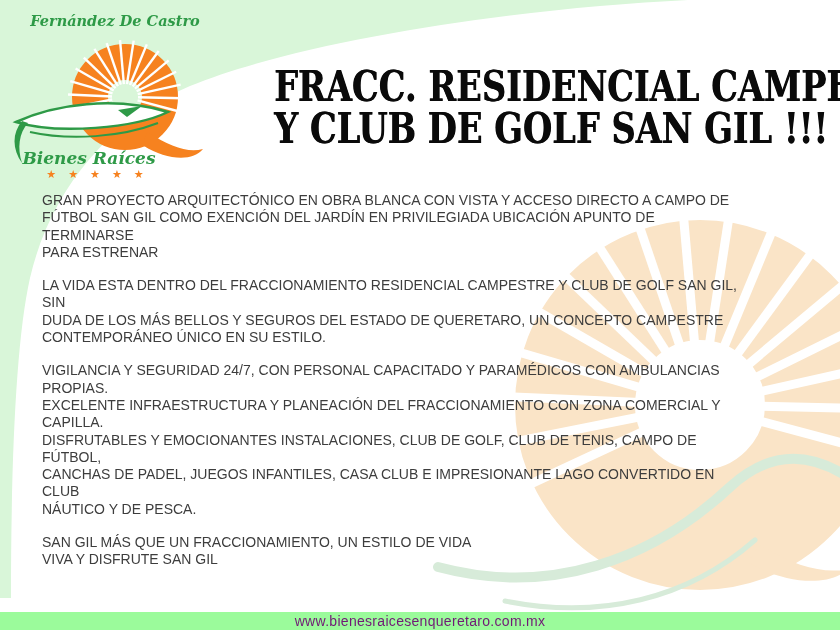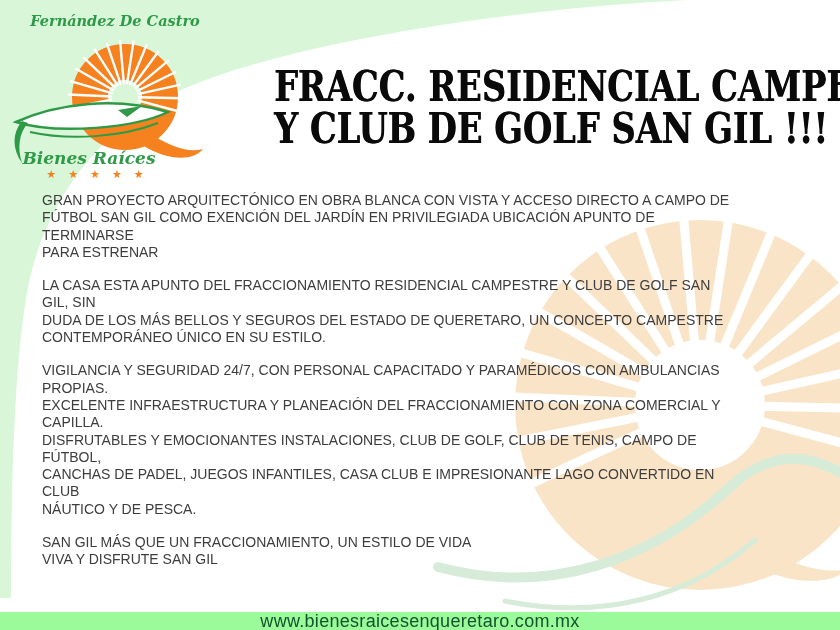--- a/index.html
+++ b/index.html
@@ -39,21 +39,21 @@
   .body-copy p{margin:0 16px 16px 0;white-space:pre-line;}
   .footer-block{
     left:0;top:577px;width:840px;text-align:center;
     font-size:14.2px;line-height:17px;color:#333333;white-space:pre-wrap;
   }
   .url-bar{
     position:absolute;left:0;top:612px;width:840px;height:18px;z-index:2;
     background:#9BFB9B;text-align:center;
   }
   .url-bar span{
-    font-size:18px;line-height:18px;color:#14532d;letter-spacing:0.3px;
+    font-size:14px;line-height:18px;color:#701a75;letter-spacing:0.3px;
   }
 </style>
 </head>
 <body>
 
 <div class="page">
 
   <svg class="bg-layer" viewBox="0 0 840 630">
 
     <path d="M0,0 H688 C520,8 302,40 190,86 C100,124 48,200 30,278 C16,340 11,460 11,598 L0,598 Z" fill="#D9F6D9"></path>
@@ -122,21 +122,21 @@
 
   <div class="txt headline">
     <div>FRACC. RESIDENCIAL CAMPESTRE</div>
     <div>Y CLUB DE GOLF SAN GIL !!!</div>
   </div>
 
   <div class="txt body-copy">
     <p>GRAN PROYECTO ARQUITECTÓNICO EN OBRA BLANCA CON VISTA Y ACCESO DIRECTO A CAMPO DE
 FÚTBOL SAN GIL COMO EXENCIÓN DEL JARDÍN EN PRIVILEGIADA UBICACIÓN APUNTO DE TERMINARSE
 PARA ESTRENAR</p>
-    <p>LA CASA ESTA APUNTO DEL FRACCIONAMIENTO RESIDENCIAL CAMPESTRE Y CLUB DE GOLF SAN GIL, SIN
+    <p>LA VIDA ESTA DENTRO DEL FRACCIONAMIENTO RESIDENCIAL CAMPESTRE Y CLUB DE GOLF SAN GIL, SIN
 DUDA DE LOS MÁS BELLOS Y SEGUROS DEL ESTADO DE QUERETARO, UN CONCEPTO CAMPESTRE
 CONTEMPORÁNEO ÚNICO EN SU ESTILO.</p>
     <p>VIGILANCIA Y SEGURIDAD 24/7, CON PERSONAL CAPACITADO Y PARAMÉDICOS CON AMBULANCIAS PROPIAS.
 EXCELENTE INFRAESTRUCTURA Y PLANEACIÓN DEL FRACCIONAMIENTO CON ZONA COMERCIAL Y CAPILLA.
 DISFRUTABLES Y EMOCIONANTES INSTALACIONES, CLUB DE GOLF, CLUB DE TENIS, CAMPO DE FÚTBOL,
 CANCHAS DE PADEL, JUEGOS INFANTILES, CASA CLUB E IMPRESIONANTE LAGO CONVERTIDO EN CLUB
 NÁUTICO Y DE PESCA.</p>
     <p>SAN GIL MÁS QUE UN FRACCIONAMIENTO, UN ESTILO DE VIDA
 VIVA Y DISFRUTE SAN GIL</p>
   </div>

